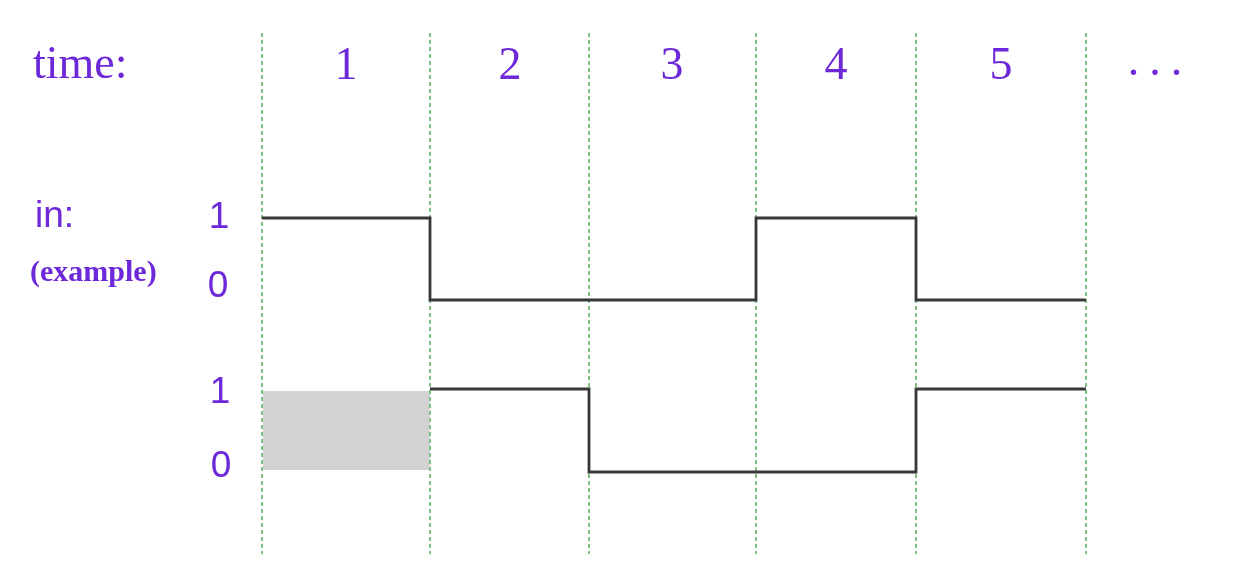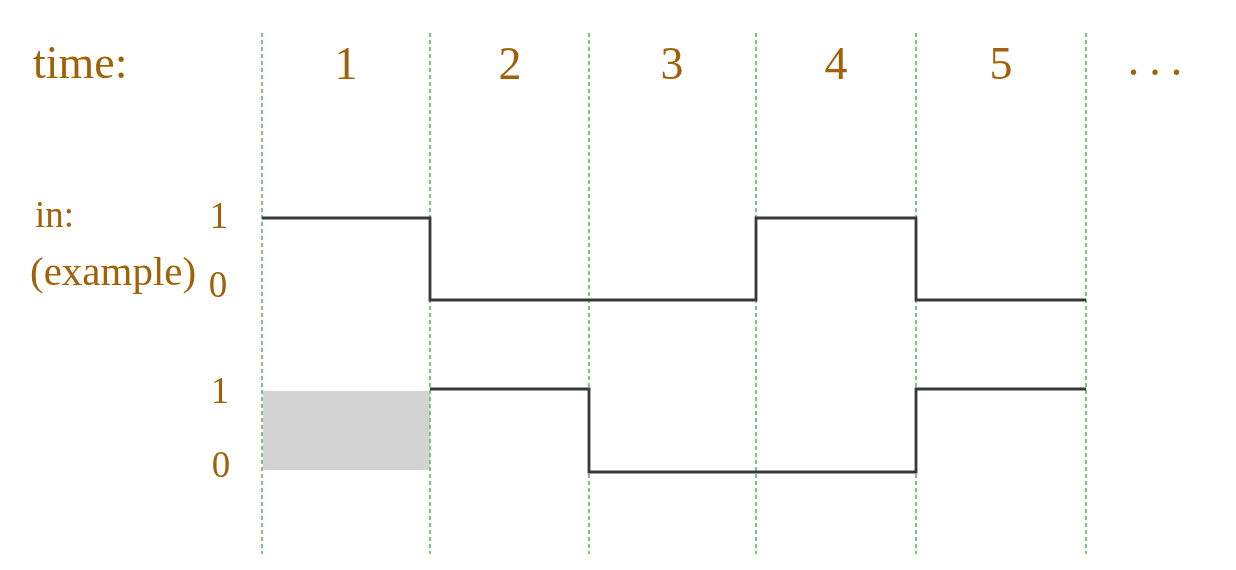--- a/index.html
+++ b/index.html
@@ -8,28 +8,28 @@
     width: 1236px;
     height: 570px;
     background: #ffffff;
     overflow: hidden;
     font-family: "Liberation Serif", "DejaVu Serif", serif;
   }
   .figure svg { position: absolute; left: 0; top: 0; }
   .lbl {
     position: absolute;
     white-space: nowrap;
-    color: #a16207;
+    color: #6d28d9;
     transform: translate(0, -50%);
     line-height: 1;
   }
   .ctr { transform: translate(-50%, -50%); }
   .serif-lg { font-family: "Liberation Serif", "DejaVu Serif", serif; font-size: 46px; }
-  .serif-sm { font-family: "Liberation Serif", "DejaVu Serif", serif; font-size: 41px; }
-  .mono { font-family: Liberation Serif, serif; font-size: 37px; }
+  .serif-sm { font-family: "Liberation Serif", "DejaVu Serif", serif; font-size: 30px; font-weight: bold; }
+  .mono { font-family: Liberation Sans, sans-serif; font-size: 37px; }
   .ellipsis { letter-spacing: 10px; }
 </style>
 </head>
 <body>
 
 <div class="figure">
 
   <svg id="wave-svg" width="1236" height="570" viewBox="0 0 1236 570">
       <rect x="263" y="391" width="167" height="79" fill="#d2d2d2"></rect>
       <line x1="262" y1="33" x2="262" y2="554" stroke="#80c080" stroke-width="2" stroke-dasharray="4 3"></line>

